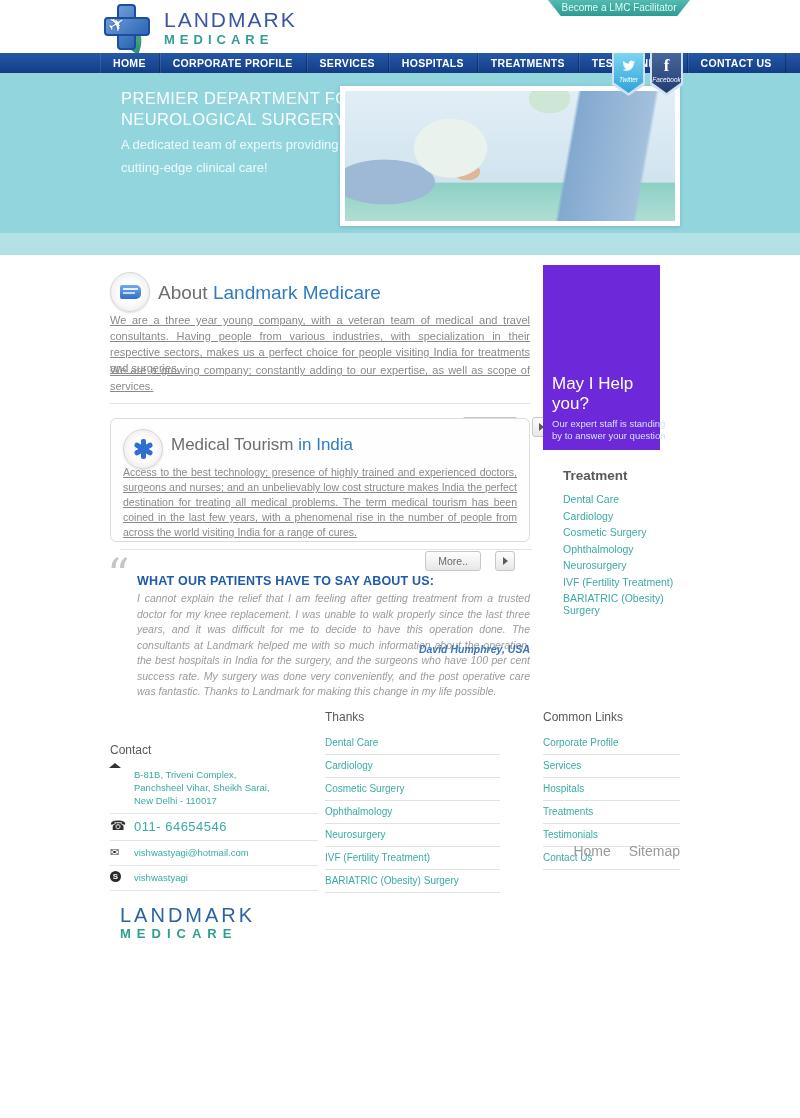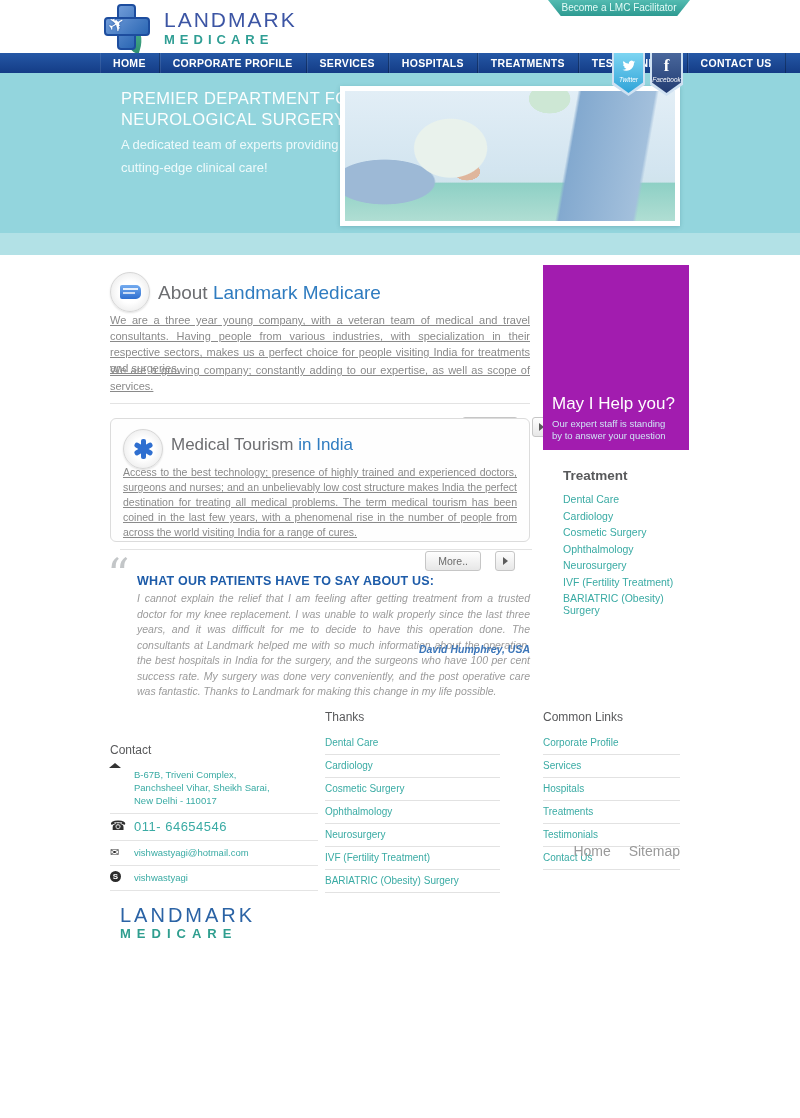--- a/index.html
+++ b/index.html
@@ -81,21 +81,21 @@
   .divider{border:none;border-top:1px solid #e3e3e3;margin:0;}
 
   .tourism-box{position:absolute;left:110px;top:418px;width:418px;height:122px;border:1px solid #dcdcdc;border-radius:6px;background:#fefefe;}
 
   .quote-mark{font-family:"DejaVu Serif",serif;font-size:44px;color:#c3c6c8;line-height:30px;}
   .testi-heading{color:#1e5ca9;font-size:12.5px;font-weight:bold;letter-spacing:.2px;}
   .testi-quote{font-size:10.5px;color:#9b9b9b;line-height:15.5px;font-style:italic;text-align:justify;}
   .testi-author{color:#3c76b9;font-size:10.5px;font-style:italic;font-weight:bold;text-align:right;}
 
   
-  .help-box{position:absolute;left:543px;top:265px;width:146px;height:185px;background:#a21caf;cursor:pointer;}
+  .help-box{position:absolute;left:543px;top:265px;width:117px;height:185px;background:#6d28d9;cursor:pointer;}
   .help-title{position:absolute;left:9px;bottom:36px;color:#fff;font-size:17px;}
   .help-sub{position:absolute;left:9px;bottom:8px;color:#cfe3f5;font-size:9.5px;line-height:12px;width:118px;}
   .treatment{position:absolute;left:563px;top:468px;width:120px;}
   .treatment-h{font-size:13.5px;font-weight:bold;color:#58595b;margin-bottom:10px;}
   .treatment a{display:block;font-size:10.5px;color:#3aaba4;text-decoration:none;margin-bottom:4.5px;cursor:pointer;}
 
   
   .footer-h{font-size:12px;color:#58595b;}
   .f-contact{position:absolute;left:110px;top:710px;width:208px;}
   .c-row{display:flex;align-items:flex-start;border-bottom:1px solid #e4e4e4;padding:5px 0 6px 0;}
@@ -241,21 +241,21 @@
   <a>Neurosurgery</a>
   <a>IVF (Fertility Treatment)</a>
   <a>BARIATRIC (Obesity) Surgery</a>
 </div>
 
 <div class="f-contact">
   <div class="footer-h" style="margin-bottom:6px;margin-top:33px;">Contact</div>
   <div class="c-row">
     <span class="c-ico"><span class="house-icon"></span></span>
     <span class="c-text">
-      <div>B-67B, Triveni Complex,</div>
+      <div>B-81B, Triveni Complex,</div>
       <div>Panchsheel Vihar, Sheikh Sarai,</div>
       <div>New Delhi - 110017</div>
     </span>
   </div>
   <div class="c-row">
     <span class="c-ico phone-glyph">☎</span>
     <span class="c-phone">011- 64654546</span>
   </div>
   <div class="c-row">
     <span class="c-ico mail-glyph">✉</span>

